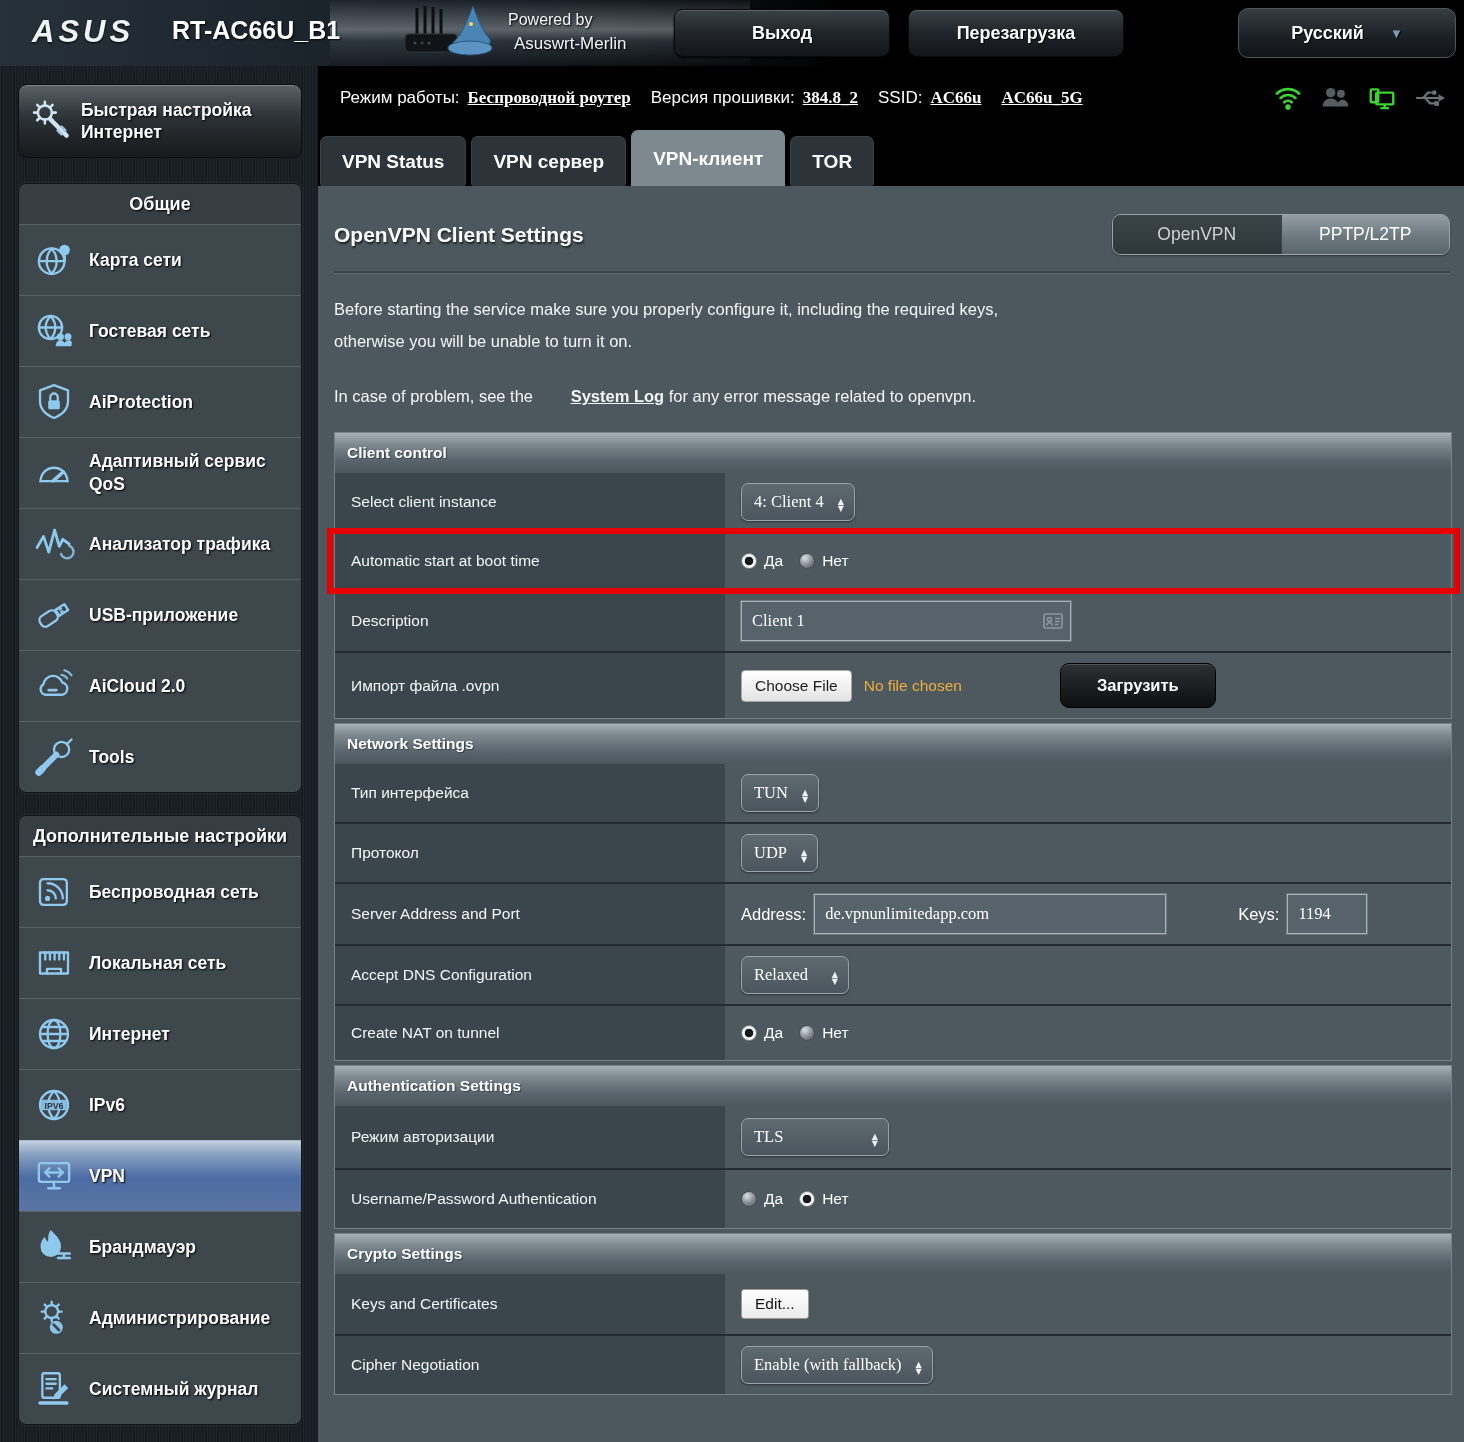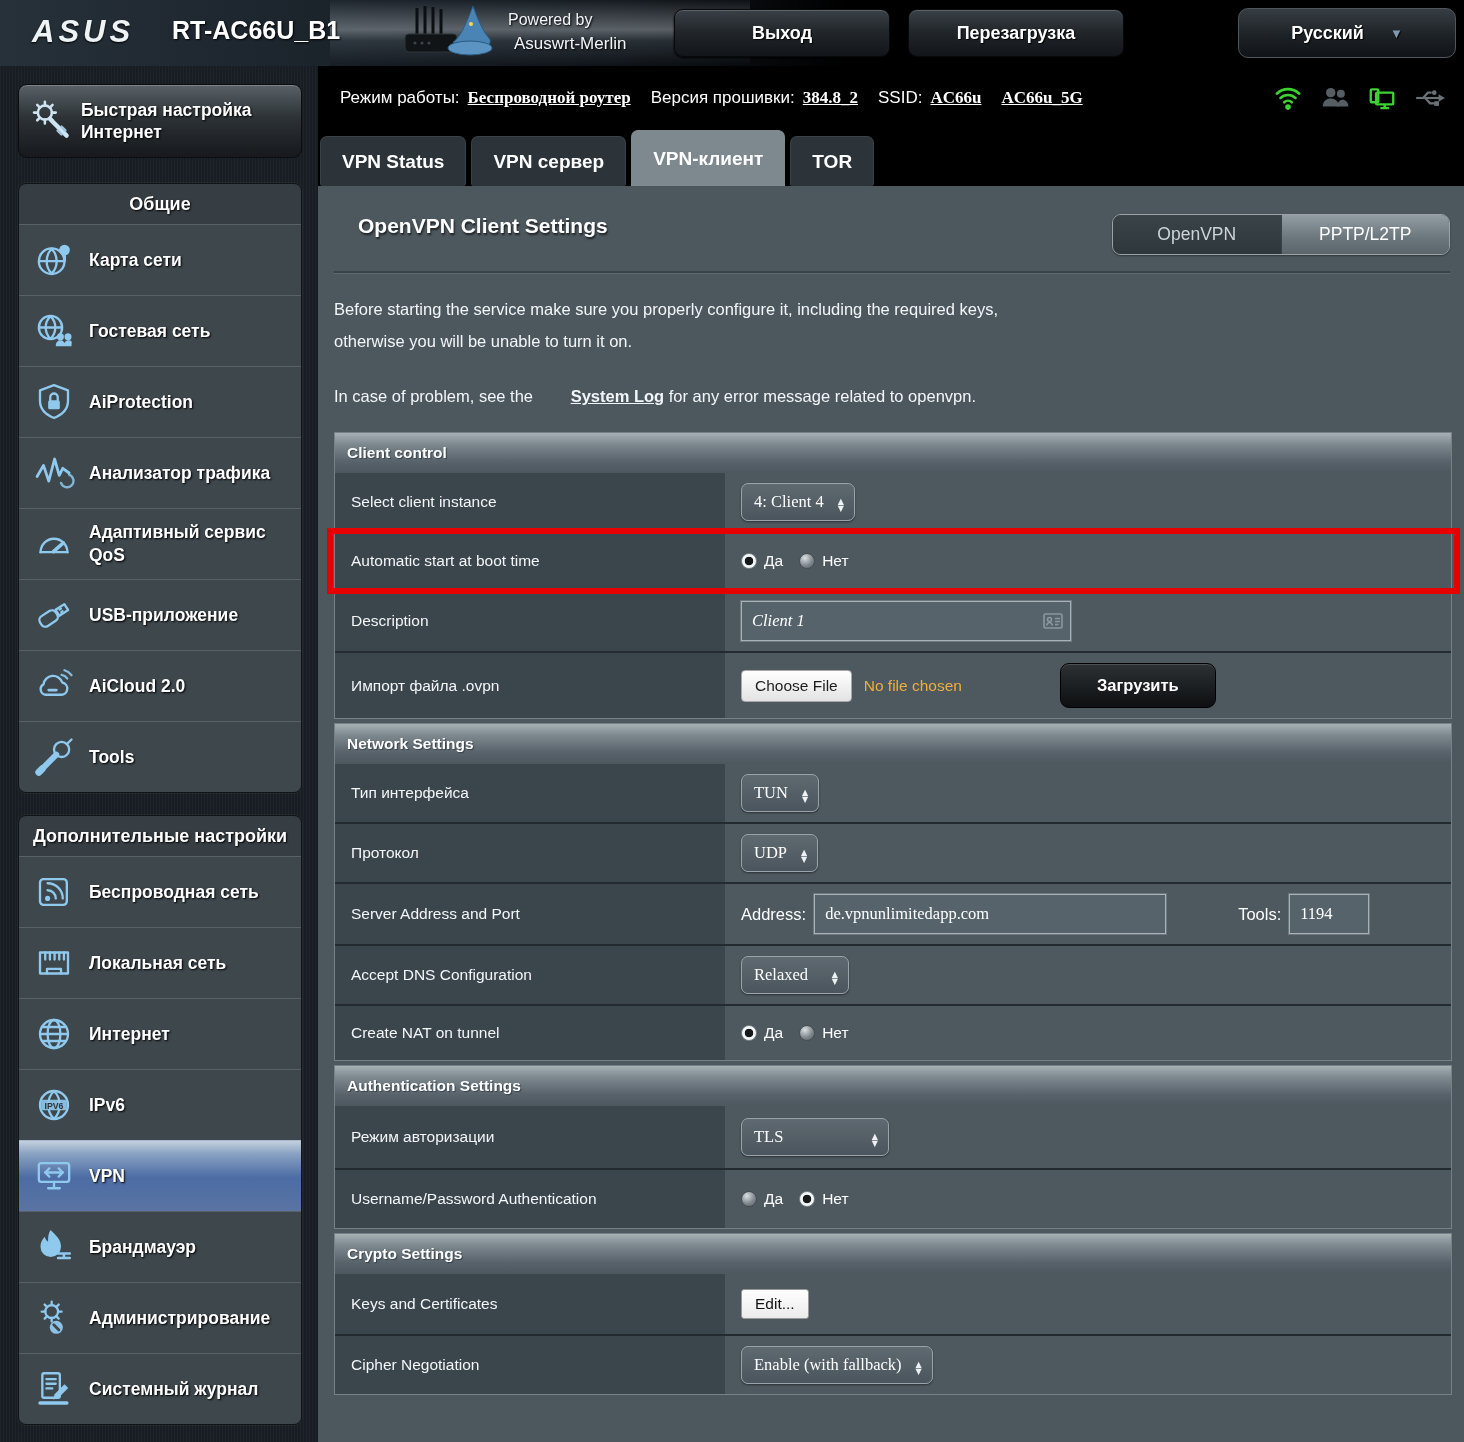--- a/index.html
+++ b/index.html
@@ -58,21 +58,21 @@
   .infobar .lbl { margin-right:8px; }
   .infobar .lnk { font-family:"Liberation Serif", serif; font-weight:bold; text-decoration:underline; margin-right:20px; color:#fff; cursor:pointer; }
   .statusicons { margin-left:auto; display:flex; align-items:center; gap:17px; padding-right:18px; }
   .statusicons span { display:flex; cursor:pointer; }
   .tabs { height:56px; display:flex; align-items:flex-end; gap:5px; padding-left:2px; }
   .tab { height:50px; background:#2c343a; border:1px solid #3a4248; border-bottom:none;
     border-radius:7px 7px 3px 3px; color:#fff; padding:0 21px; display:flex; align-items:center;
     font-weight:bold; font-size:19px; cursor:pointer; }
   .tab.active { background:#7e898f; height:56px; border-color:#7e898f; border-radius:7px 7px 0 0; }
   .panel { flex:1; background:#4d585e; overflow:hidden; }
-  .titlerow { display:flex; justify-content:space-between; padding:28px 14px 0 16px;margin-left:24px; }
+  .titlerow { display:flex; justify-content:space-between; align-items:center; padding:28px 14px 0 16px; }
   .pagetitle { font-size:21px; font-weight:bold; color:#fff; text-shadow:1px 2px 2px rgba(0,0,0,.65); }
   .seg { display:flex; width:338px; height:41px; border:1px solid #9aa3a8; border-radius:9px; overflow:hidden; box-shadow:0 1px 2px rgba(0,0,0,.4); }
   .seg .opt { flex:1; display:flex; align-items:center; justify-content:center; font-size:17.5px; cursor:pointer; }
   .seg .opt.sel-open { background:linear-gradient(180deg,#3a4347,#2e373c); color:#ccd4d8; }
   .seg .opt.sel-pptp { background:linear-gradient(180deg,#939da3 0%,#6a757c 60%,#5a656c 100%); color:#fff; border-left:1px solid #39424a; }
   .divider { margin:16px 14px 0 16px; height:2px; background:#39424a; box-shadow:0 1px 0 #5d686f; }
   .intro { padding:20px 16px 0; font-size:16.5px; line-height:32px; color:#f3f6f8; }
   .note { padding:30px 16px 0; font-size:16.5px; color:#f3f6f8; }
   .note b { text-decoration:underline; cursor:pointer;margin-left:33px; }
   .tables { margin:26px 12px 0 16px; }
@@ -99,21 +99,21 @@
     background:linear-gradient(180deg,#3b4044 0%,#0b0d0f 100%); box-shadow:0 1px 2px rgba(0,0,0,.5); }
   .offlbl { position:absolute; right:11px; top:50%; transform:translateY(-50%);
     color:#5f676d; font-weight:bold; font-size:15px; letter-spacing:1px; }
   .radio { width:16px; height:16px; border-radius:50%; display:inline-block; cursor:pointer; }
   .radio.on { background:radial-gradient(circle at 50% 50%, #15191c 0 4px, #f4f7f8 4.6px); border:1px solid #7b848a; }
   .radio.off { background:radial-gradient(circle at 35% 28%, #dbe0e3 0%, #828a90 55%, #565d63 100%); border:1px solid #474e53; }
   .rlabel { font-size:15.5px; color:#fff; margin:0 16px 0 7px; }
   .inpwrap { position:relative; display:inline-flex; }
   .inp { background:#57636b; border:1px solid #a9b2b8; outline:1px solid #6d787f; color:#fff;
     font-family:"Liberation Serif", serif; font-size:16.5px; padding:9px 10px; }
-  .inp.desc { width:330px; padding-right:36px;font-style:italic; }
+  .inp.desc { width:330px; padding-right:36px; }
   .inp.addr { width:352px; }
   .inp.port { width:80px; }
   .card-ic { position:absolute; right:8px; top:50%; transform:translateY(-50%); cursor:pointer; display:flex; }
   .flabel { font-size:16.5px; color:#fff; margin-right:8px; }
   .portgrp { margin-left:72px; display:flex; align-items:center; }
   .cfbtn { background:linear-gradient(180deg,#ffffff 0%,#e3e3e3 100%); border:1px solid #a8a8a8; border-radius:4px;
     color:#1c1c1c; font-size:15.5px; padding:6px 13px; cursor:pointer; }
   .nofile { color:#efae3d; font-size:15.5px; margin-left:12px; }
   .upload { margin-left:98px; background:linear-gradient(180deg,#2d3134 0%,#0d0f11 100%);
     border:1px solid #000; border-radius:9px; box-shadow:inset 0 1px 0 rgba(255,255,255,.16);
@@ -203,36 +203,36 @@
           <rect class="fil" x="13" y="16.5" width="10" height="7.8" rx="1.4"></rect>
           <path d="M14.8 16.5v-2.6a3.2 3.2 0 0 1 6.4 0v2.6"></path>
         </svg>
       </span>
       <span class="nav-label">AiProtection</span>
     </div>
 
     <div class="nav-item">
       <span class="nico">
         <svg width="42" height="42" viewBox="0 0 36 36">
-          <path d="M3.5 21l5.5-9.5 4.5 13.5 5-19 4 14 3-6 5.5 4" stroke-width="2.4"></path>
-          <path d="M24 26.5a5.5 5.5 0 1 0 7-7" opacity=".85"></path>
-        </svg>
-      </span>
-      <span class="nav-label">Анализатор трафика</span>
-    </div>
-
-    <div class="nav-item">
-      <span class="nico">
-        <svg width="42" height="42" viewBox="0 0 36 36">
           <path d="M6.5 25a11.5 11.5 0 0 1 23 0"></path>
           <path d="M6.5 25h23"></path>
           <path d="M17.5 24.5l8.5-7.5" stroke-width="3"></path>
         </svg>
       </span>
       <span class="nav-label">Адаптивный сервис QoS</span>
+    </div>
+
+    <div class="nav-item">
+      <span class="nico">
+        <svg width="42" height="42" viewBox="0 0 36 36">
+          <path d="M3.5 21l5.5-9.5 4.5 13.5 5-19 4 14 3-6 5.5 4" stroke-width="2.4"></path>
+          <path d="M24 26.5a5.5 5.5 0 1 0 7-7" opacity=".85"></path>
+        </svg>
+      </span>
+      <span class="nav-label">Анализатор трафика</span>
     </div>
 
     <div class="nav-item">
       <span class="nico">
         <svg width="42" height="42" viewBox="0 0 36 36">
           <g transform="rotate(-33 18 18)">
             <rect x="4.5" y="13" width="16" height="10" rx="4"></rect>
             <rect x="21.5" y="15" width="9" height="6"></rect>
             <path d="M24.5 16.8h1.5M24.5 19.2h1.5" stroke-width="1.8"></path>
           </g>
@@ -518,21 +518,21 @@
             </span>
           </div>
         </div>
 
         <div class="row h60">
           <div class="cell-l">Server Address and Port</div>
           <div class="cell-r">
             <span class="flabel">Address:</span>
             <input class="inp addr" value="de.vpnunlimitedapp.com" style="">
             <span class="portgrp">
-              <span class="flabel">Tools:</span>
+              <span class="flabel">Keys:</span>
               <input class="inp port" value="1194" style="">
             </span>
           </div>
         </div>
 
         <div class="row h60">
           <div class="cell-l">Accept DNS Configuration</div>
           <div class="cell-r">
             <span class="sel wide" style="min-width:108px">
               <span>Relaxed</span>

